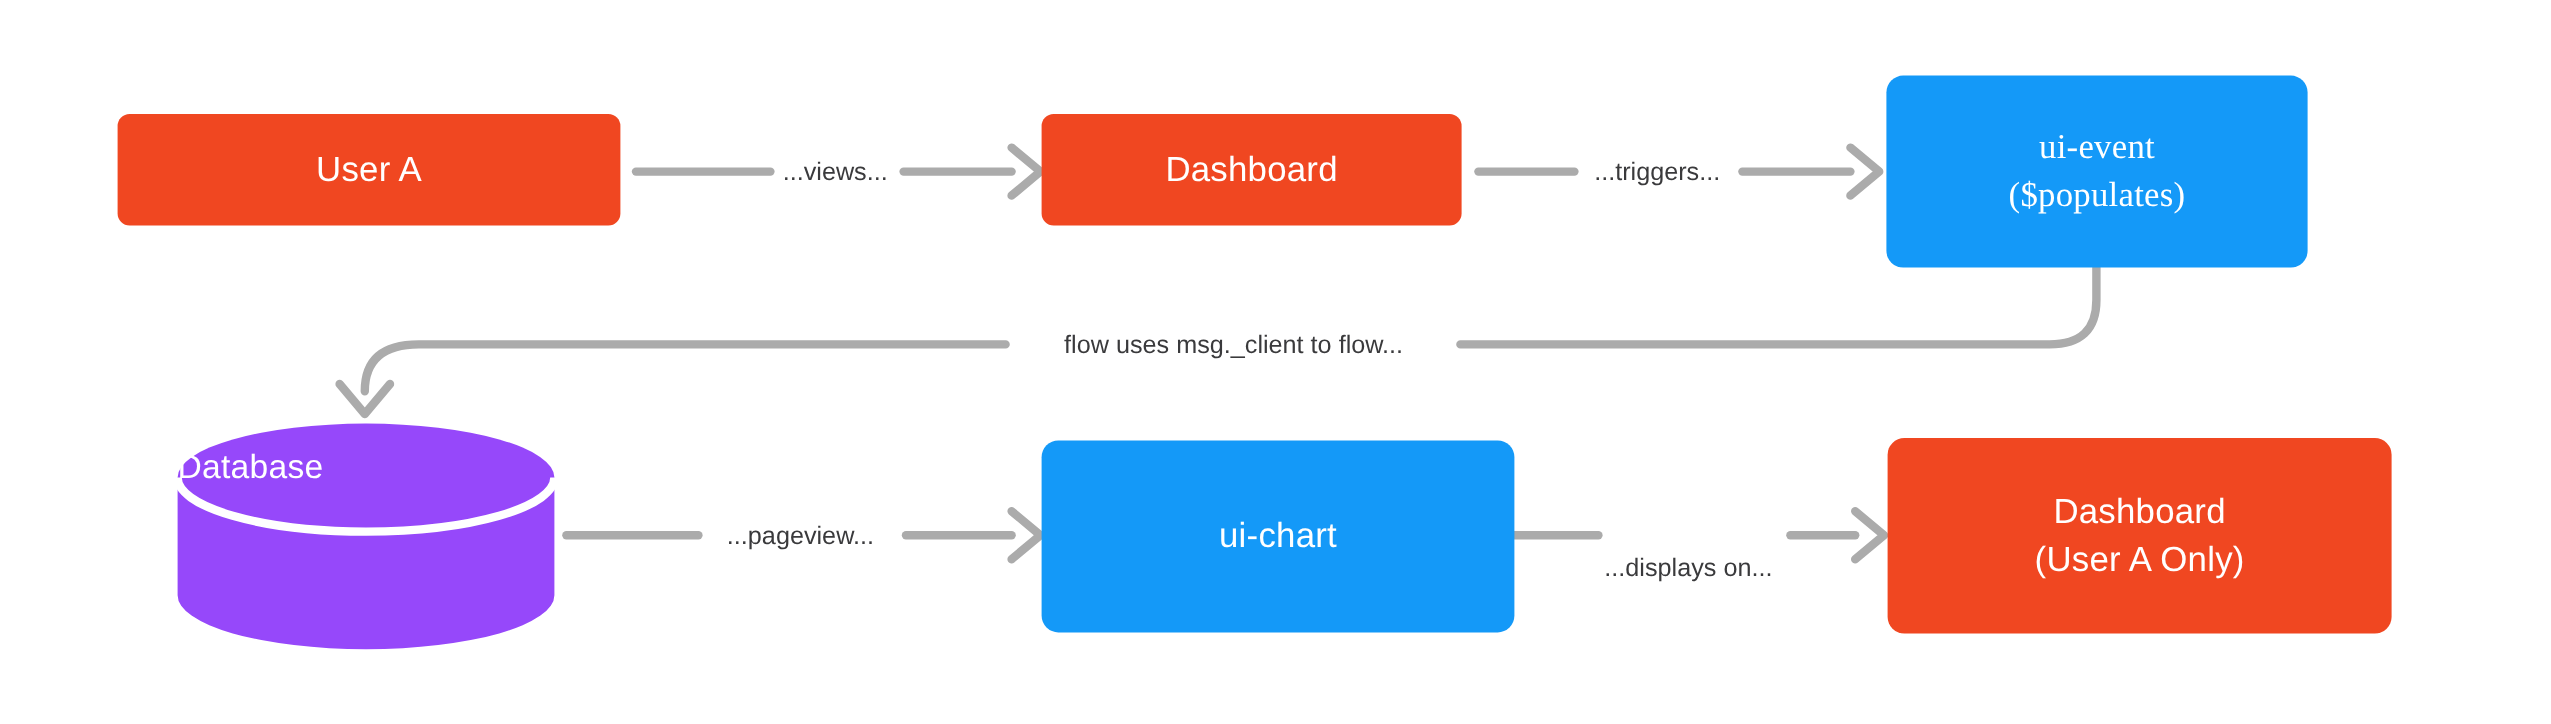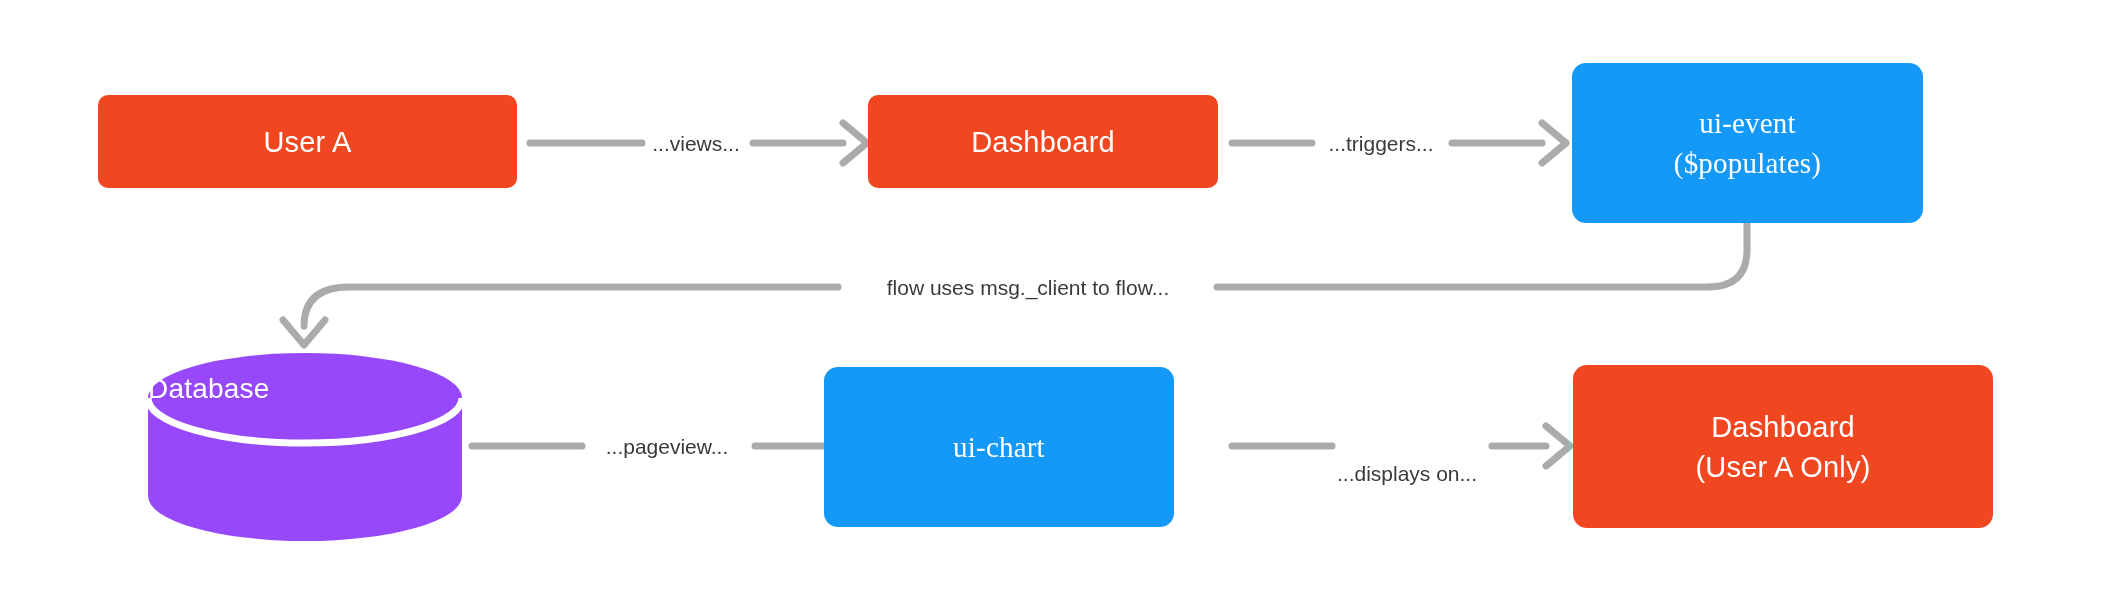--- a/index.html
+++ b/index.html
@@ -29,21 +29,21 @@
     text-align:center;line-height:40px;
     box-sizing:border-box;
   }
   .node--orange{background:var(--node-orange);}
   .node--blue{background:var(--node-blue);}
   .r10{border-radius:10px;}
   .r14{border-radius:14px;}
   #node-user-a{left:98px;top:95px;width:419px;height:93px;text-align:center;}
   #node-dashboard{left:868px;top:95px;width:350px;height:93px;}
   #node-ui-event{left:1572px;top:63px;width:351px;height:160px;font-family:Liberation Serif, serif;}
-  #node-ui-chart{left:824px;top:367px;width:350px;height:160px;font-family:Liberation Serif, serif;}
+  #node-ui-chart{left:868px;top:367px;width:394px;height:160px;}
   #node-dashboard-user-a{left:1573px;top:365px;width:420px;height:163px;}
   #node-database-label{
     position:absolute;left:148px;top:373px;width:314px;
     text-align:left;color:#fff;font-size:28px;font-weight:500;letter-spacing:.2px;
   }
   .edge-label{
     position:absolute;transform:translate(-50%,-50%);
     color:var(--edge-label);font-size:21px;font-weight:400;
     white-space:nowrap;
   }

